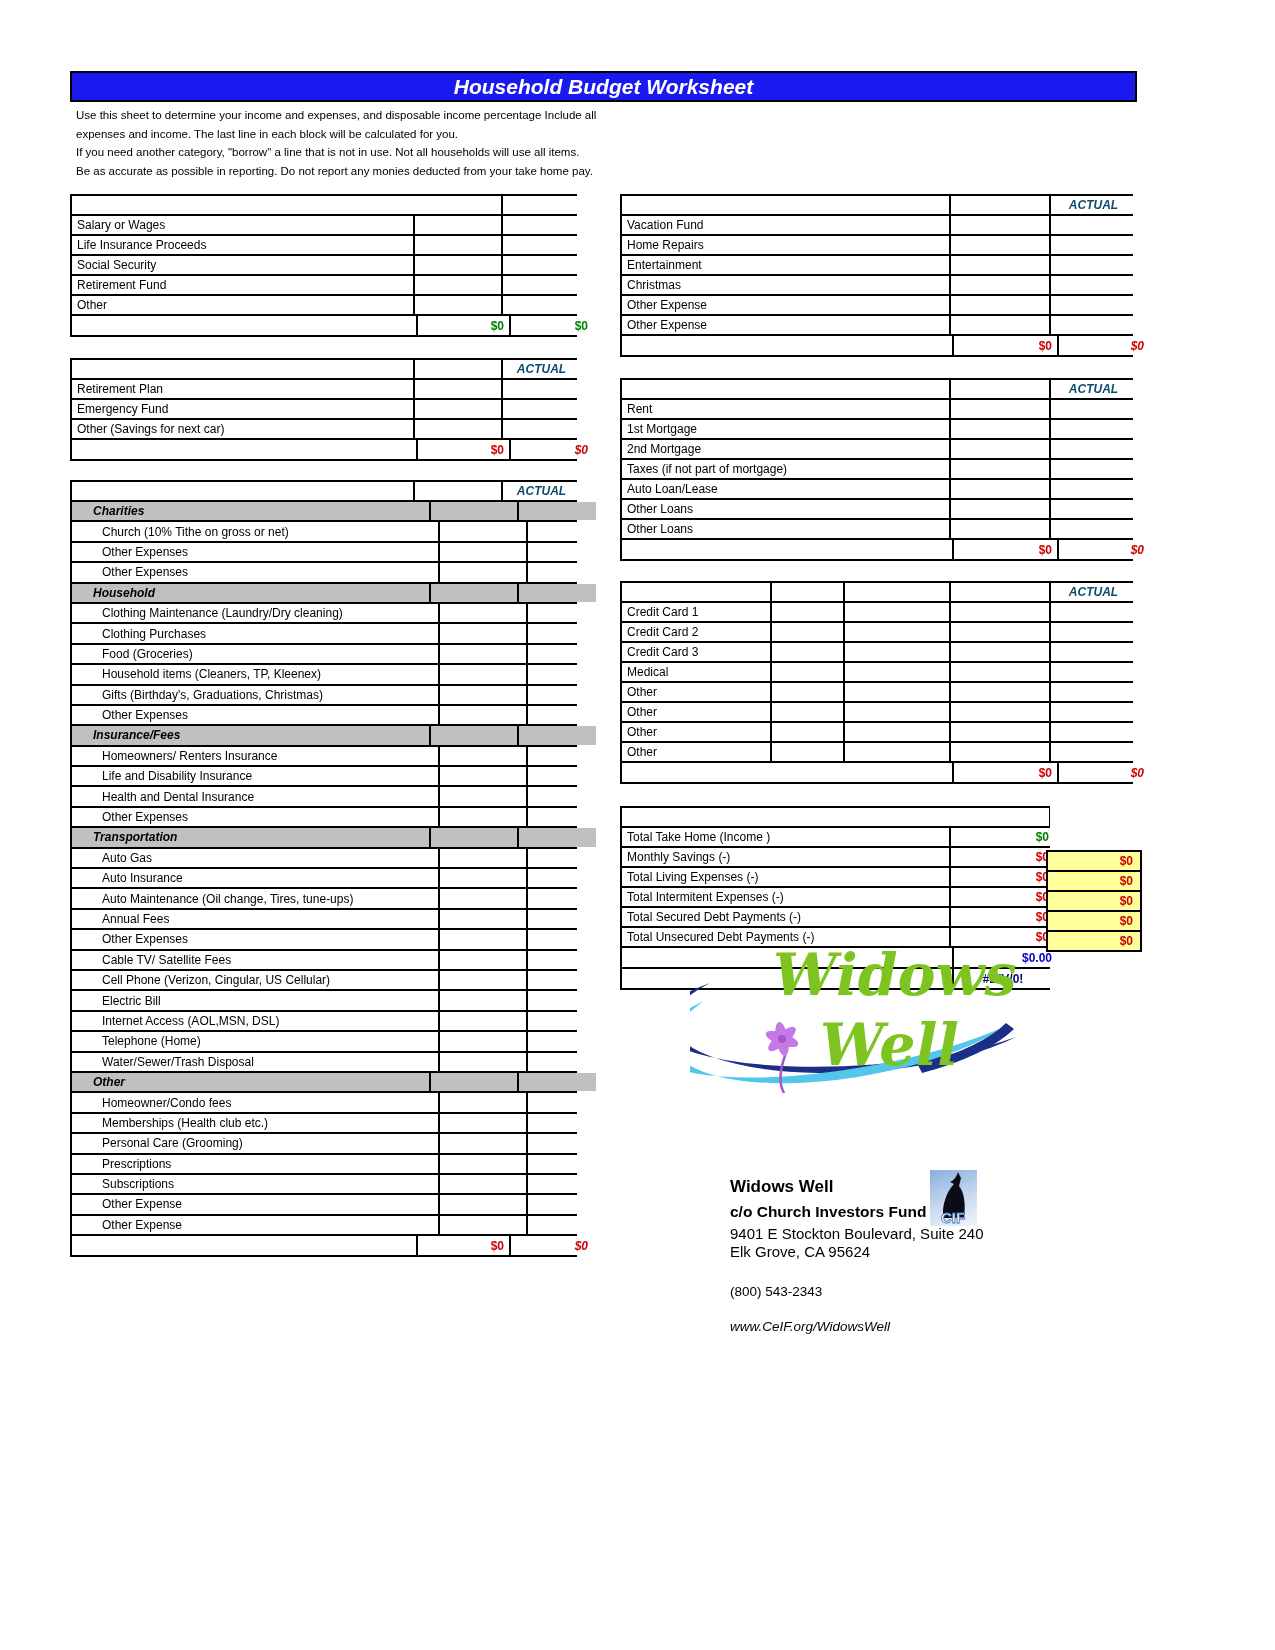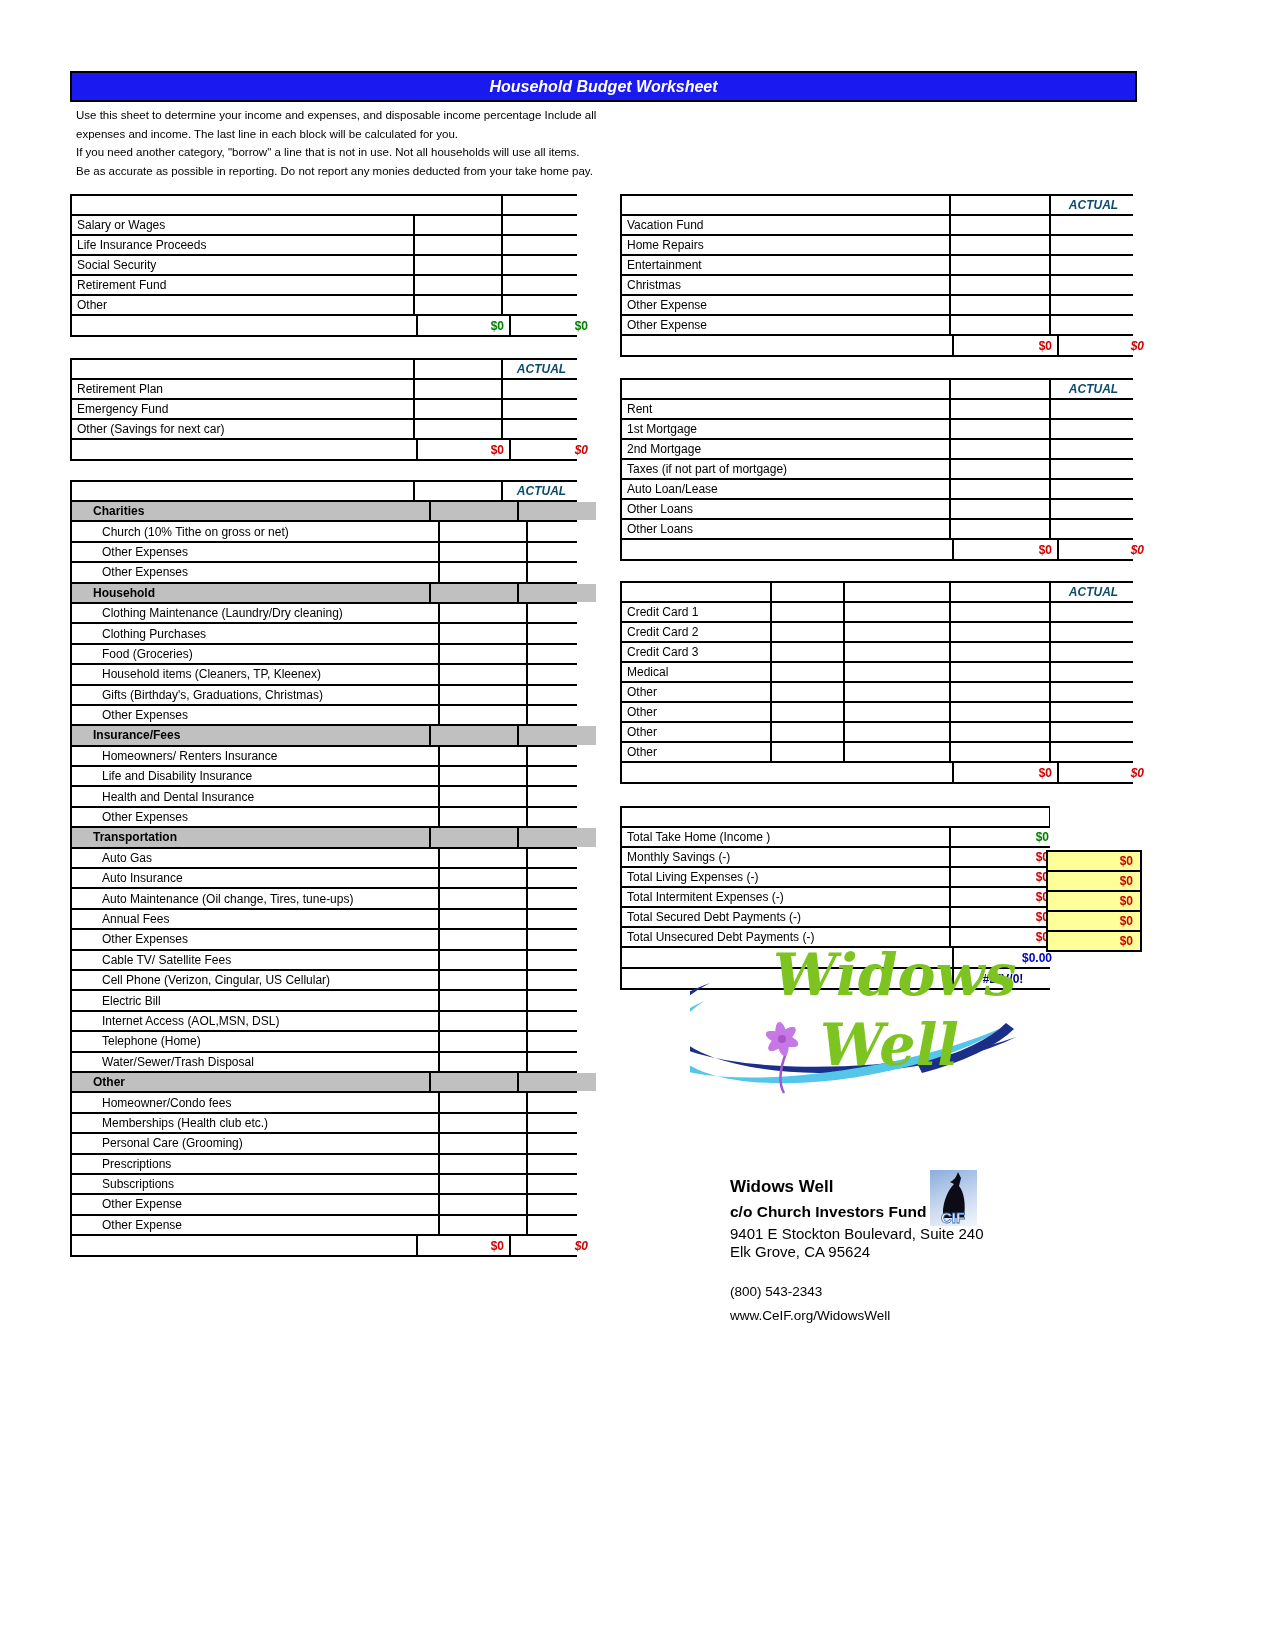--- a/index.html
+++ b/index.html
@@ -2,21 +2,21 @@
 <html style="--green: #008000; --red: #ff0000; --blue: #1a1af0; --summaryBlue: #0000d0; --cyan: #ccffff; --yellow: #ffff99; --gray: #c0c0c0;"><head>
 <meta charset="utf-8">
 <style>
   html,body{margin:0;padding:0;background:#888;}
   .page{position:relative;width:1275px;height:1650px;background:#ffffff;margin:0 auto;
         font-family:"Liberation Sans",sans-serif;color:#000;overflow:hidden;}
 
   
   .titlebar{position:absolute;left:70px;top:71px;width:1063px;height:27px;
     background:var(--blue,#1a1af0);border:2px solid #000;color:#fff;
-    font-weight:bold;font-style:italic;font-size:16px;text-align:center;line-height:27px;}
+    font-weight:bold;font-style:italic;font-size:21px;text-align:center;line-height:27px;}
 
   .intro{position:absolute;left:76px;top:106px;font-size:11.5px;line-height:18.5px;color:#000;}
 
   
   .tbl{position:absolute;display:flex;flex-direction:column;row-gap:2px;
        background:#000;border:2px solid #000;}
   .rows{display:flex;flex-direction:column;row-gap:2px;}
   .row{display:flex;column-gap:2px;}
   .row>.c{flex:none;display:flex;align-items:center;background:#fff;
           overflow:hidden;white-space:nowrap;font-size:12px;}
@@ -44,21 +44,21 @@
 
   
   .lab{padding-left:5px;background:#fff;}
   .cyan{background:var(--cyan,#ccffff);}
   .yel{background:var(--yellow,#ffff99);}
   .wht{background:#fff;}
   .ind{padding-left:30px;}
 
   
   .grp>.c{background:var(--gray,#c0c0c0);}
-  .glab{font-weight:bold;font-size:12.5px;padding-left:21px;position:relative;}
+  .glab{font-weight:bold;font-style:italic;font-size:12.5px;padding-left:21px;position:relative;}
   .glab::before{content:"";position:absolute;left:-11px;top:0;bottom:0;width:9px;
     background:var(--gray,#c0c0c0);}
 
   
   .tlab{justify-content:flex-end;padding-right:8px;color:#fff;font-weight:bold;font-size:12.5px;}
   .tval{justify-content:flex-end;padding-right:5px;font-weight:bold;font-size:12px;}
   .tgrn{color:var(--green,#008000);}
   .tred{color:#cc0000;}
   .tit{font-style:italic;}
 
@@ -73,21 +73,21 @@
   .sum-actuals .c{width:85px;height:18px;display:flex;align-items:center;}
 
   
   .logo{position:absolute;left:690px;top:937px;}
   .contact{position:absolute;left:730px;top:1176px;line-height:1.25;}
   .c-name{font-size:17px;font-weight:bold;}
   .c-org{font-size:15.5px;font-weight:bold;margin-top:5px;}
   .c-a1{font-size:15px;margin-top:3px;}
   .c-a2{font-size:15px;}
   .c-ph{font-size:13.5px;margin-top:22px;}
-  .c-web{font-size:13.5px;margin-top:7px;}
+  .c-web{font-size:13.5px;margin-top:18px;font-style:italic;}
   .cif{position:absolute;left:930px;top:1170px;width:47px;height:56px;
     background:linear-gradient(160deg,#89aede 0%,#c9d9ef 55%,#f2f6fb 100%);}
 </style>
 </head>
 <body>
 
 <div class="page">
 
   <div class="titlebar">Household Budget Worksheet</div>
 

